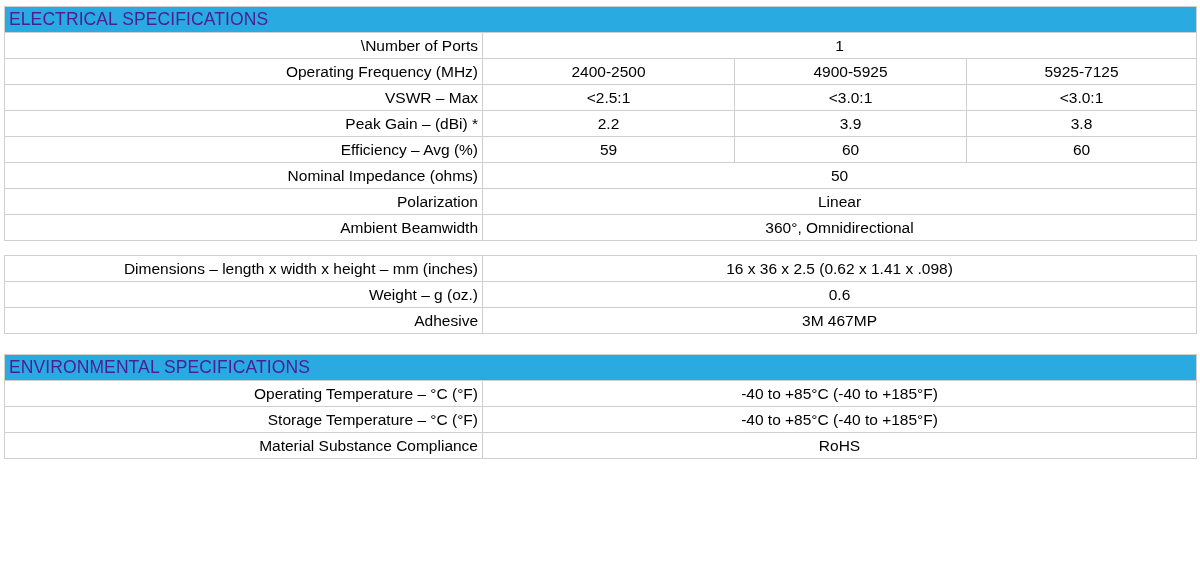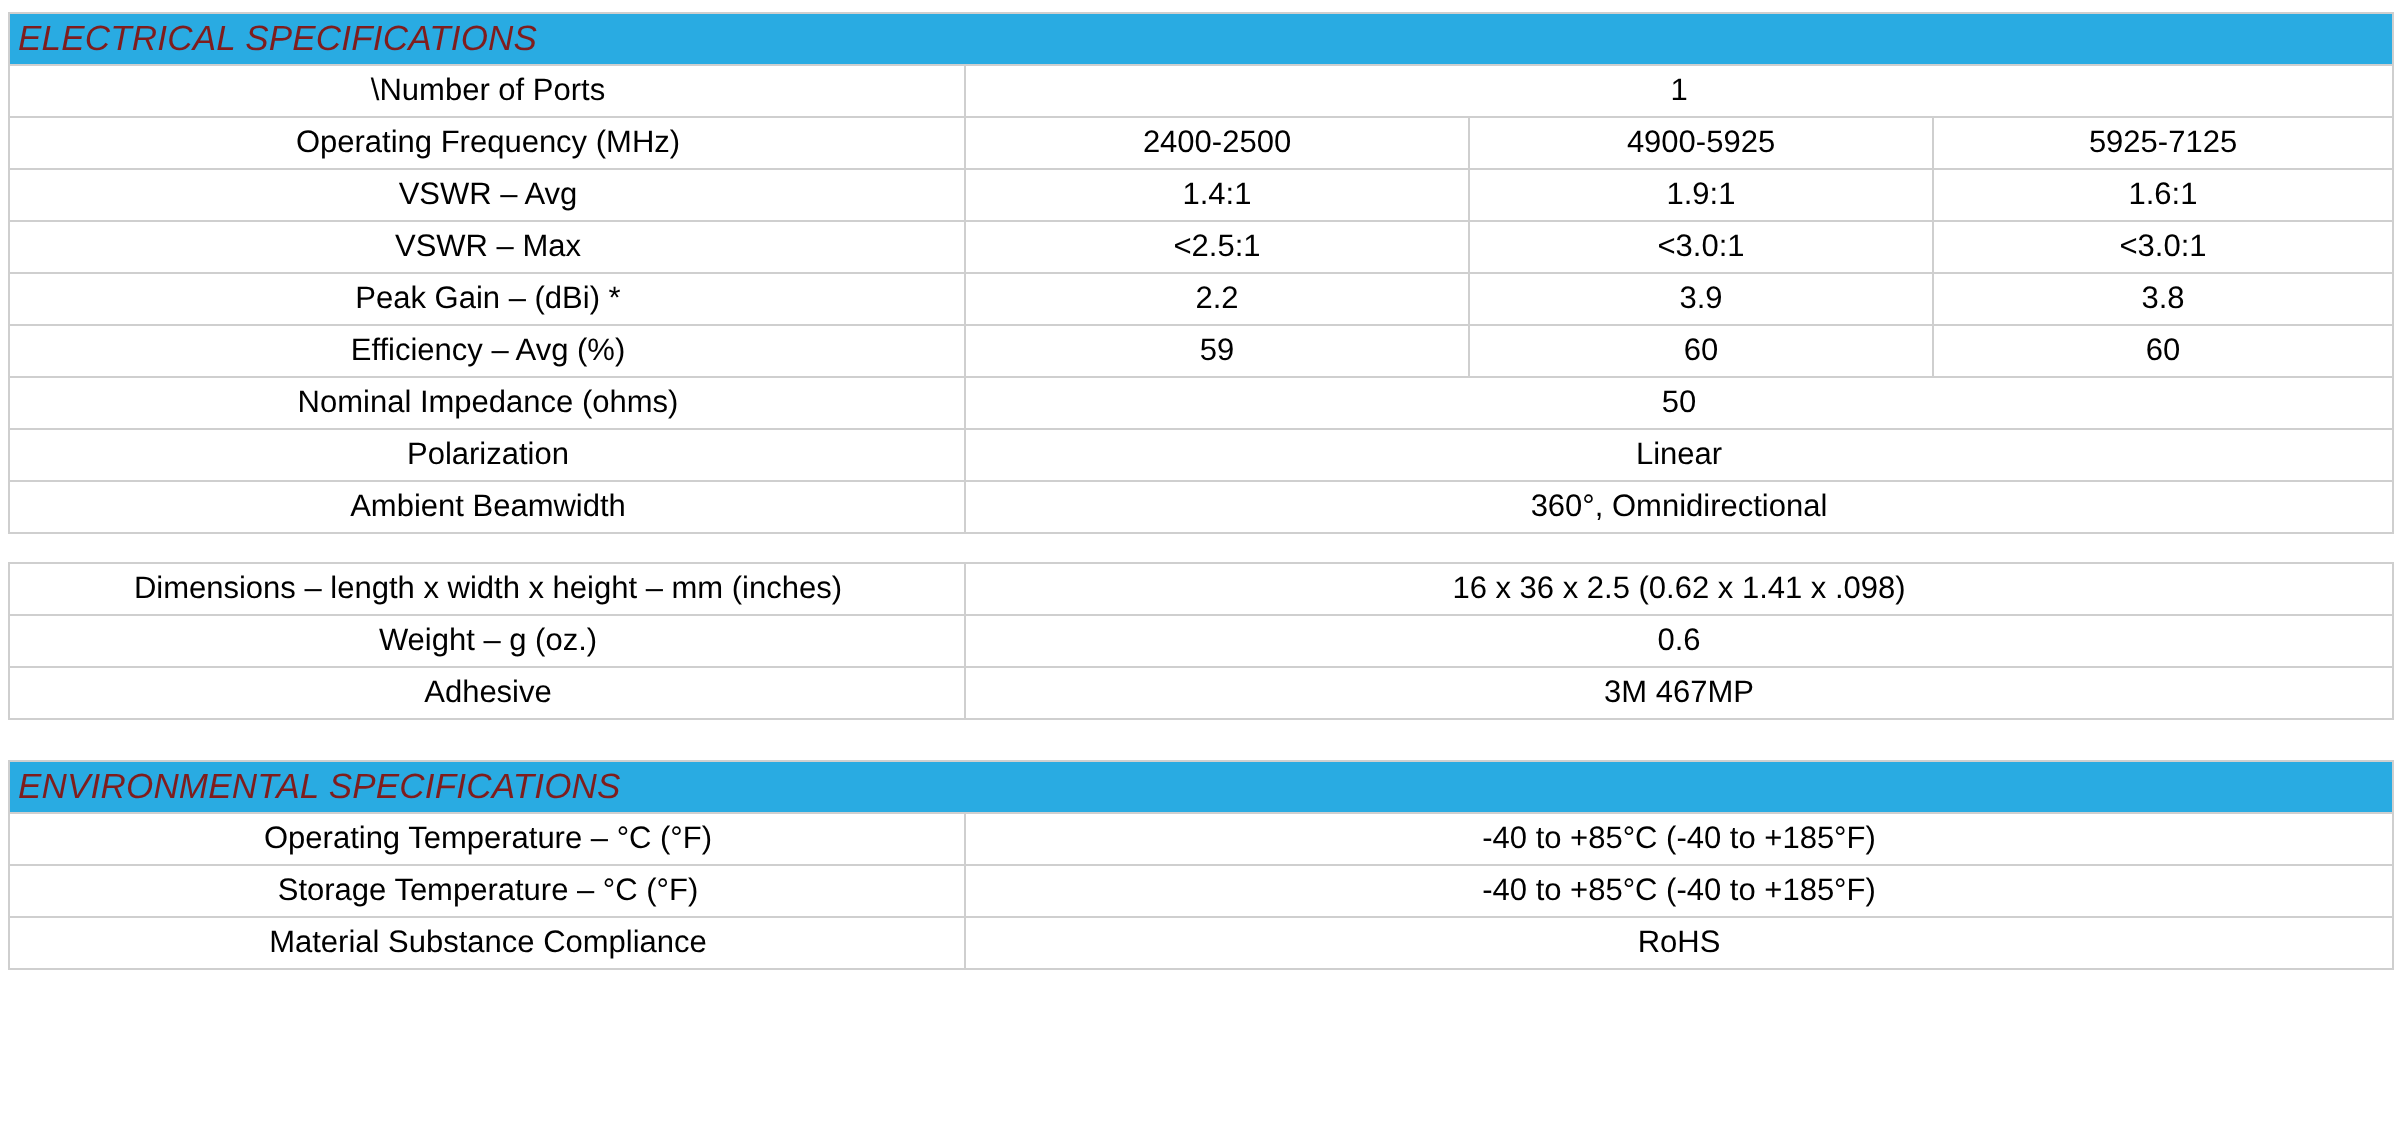--- a/index.html
+++ b/index.html
@@ -29,30 +29,29 @@
   table.spec td {
     border: 1px solid #cfcfcf;
     height: 25px;
     padding: 0 4px;
     vertical-align: middle;
     white-space: nowrap;
     overflow: hidden;
   }
   .band-header td {
     background: #29abe2;
-    color: #7f1d1d;
+    color: #4c1d95;
     border: 1px solid #29abe2;
     font-size: 17.5px;
     letter-spacing: 0.1px;
     height: 27px;
     padding-left: 5px;
-    font-style: italic;
   }
   .label {
-    text-align: center;
+    text-align: right;
     padding-left: 5px !important;
     margin-left: 48px;
   }
   .val {
     text-align: center;
   }
   .gap {
     height: 14px;
   }
   .gap-lg {
@@ -81,26 +80,20 @@
           </tr>
           <tr>
             <td class="label">\Number of Ports</td>
             <td class="val" colspan="3">1</td>
           </tr>
           <tr>
             <td class="label">Operating Frequency (MHz)</td>
             <td class="val">2400-2500</td>
             <td class="val">4900-5925</td>
             <td class="val">5925-7125</td>
-          </tr>
-          <tr>
-            <td class="label">VSWR – Avg</td>
-            <td class="val">1.4:1</td>
-            <td class="val">1.9:1</td>
-            <td class="val">1.6:1</td>
           </tr>
           <tr>
             <td class="label">VSWR – Max</td>
             <td class="val">&lt;2.5:1</td>
             <td class="val">&lt;3.0:1</td>
             <td class="val">&lt;3.0:1</td>
           </tr>
           <tr>
             <td class="label">Peak Gain – (dBi)  *</td>
             <td class="val">2.2</td>

